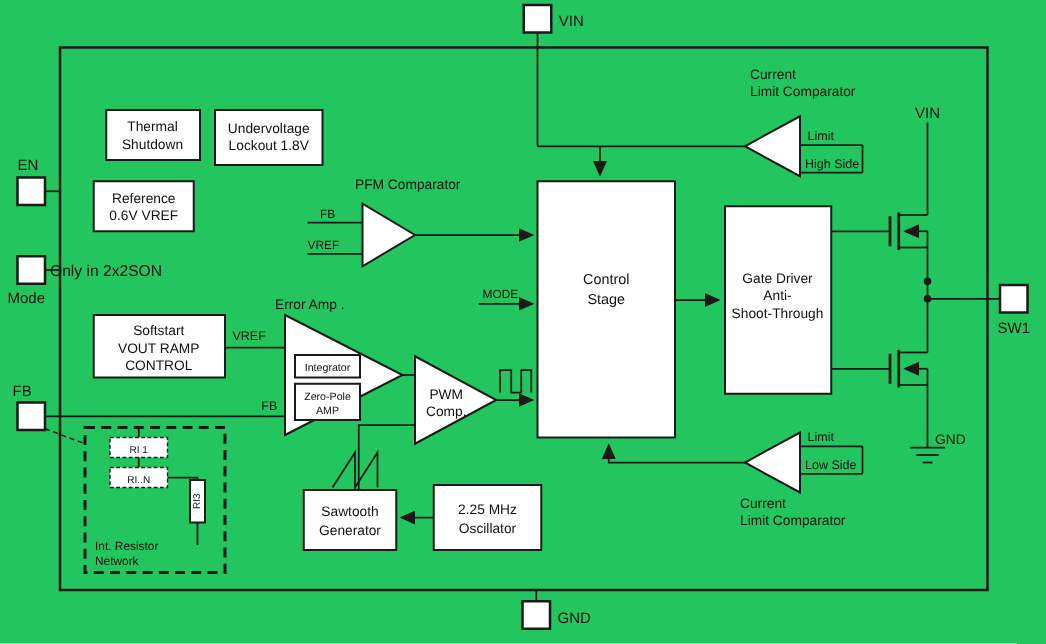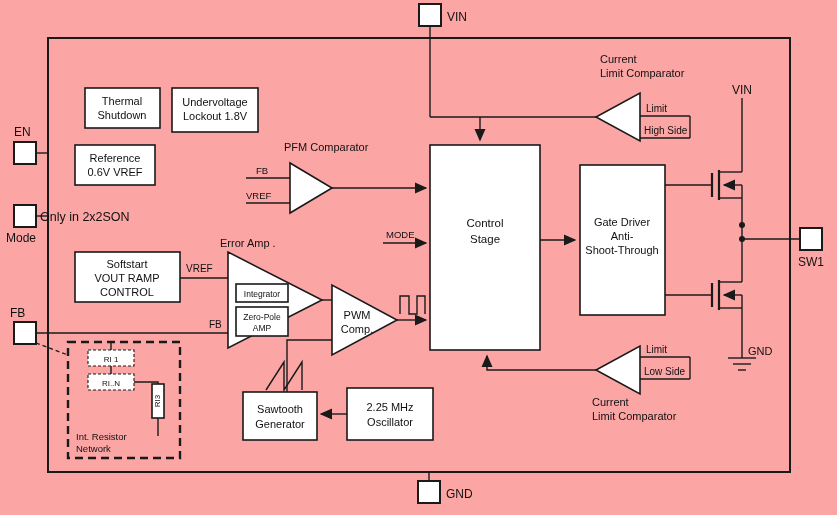--- a/index.html
+++ b/index.html
@@ -1,16 +1,16 @@
 <!DOCTYPE html>
 <html><head>
 <meta charset="utf-8">
 <style>
   html,body{margin:0;padding:0;background:#ffffff;}
-  .stage{position:relative;width:837px;height:515px;background:#fca5a5;overflow:hidden;}
+  .stage{position:relative;width:837px;height:515px;background:#22c55e;overflow:hidden;}
   svg{display:block;}
   text{font-family:"Liberation Sans","DejaVu Sans",sans-serif;fill:#111111;}
   .t11{font-size:11px;}
   .t115{font-size:11.5px;}
   .t12{font-size:12px;}
   .t125{font-size:12.5px;}
   .t10{font-size:10px;}
   .t95{font-size:9.5px;}
   .t85{font-size:8.5px;}
   .t8{font-size:8px;}

